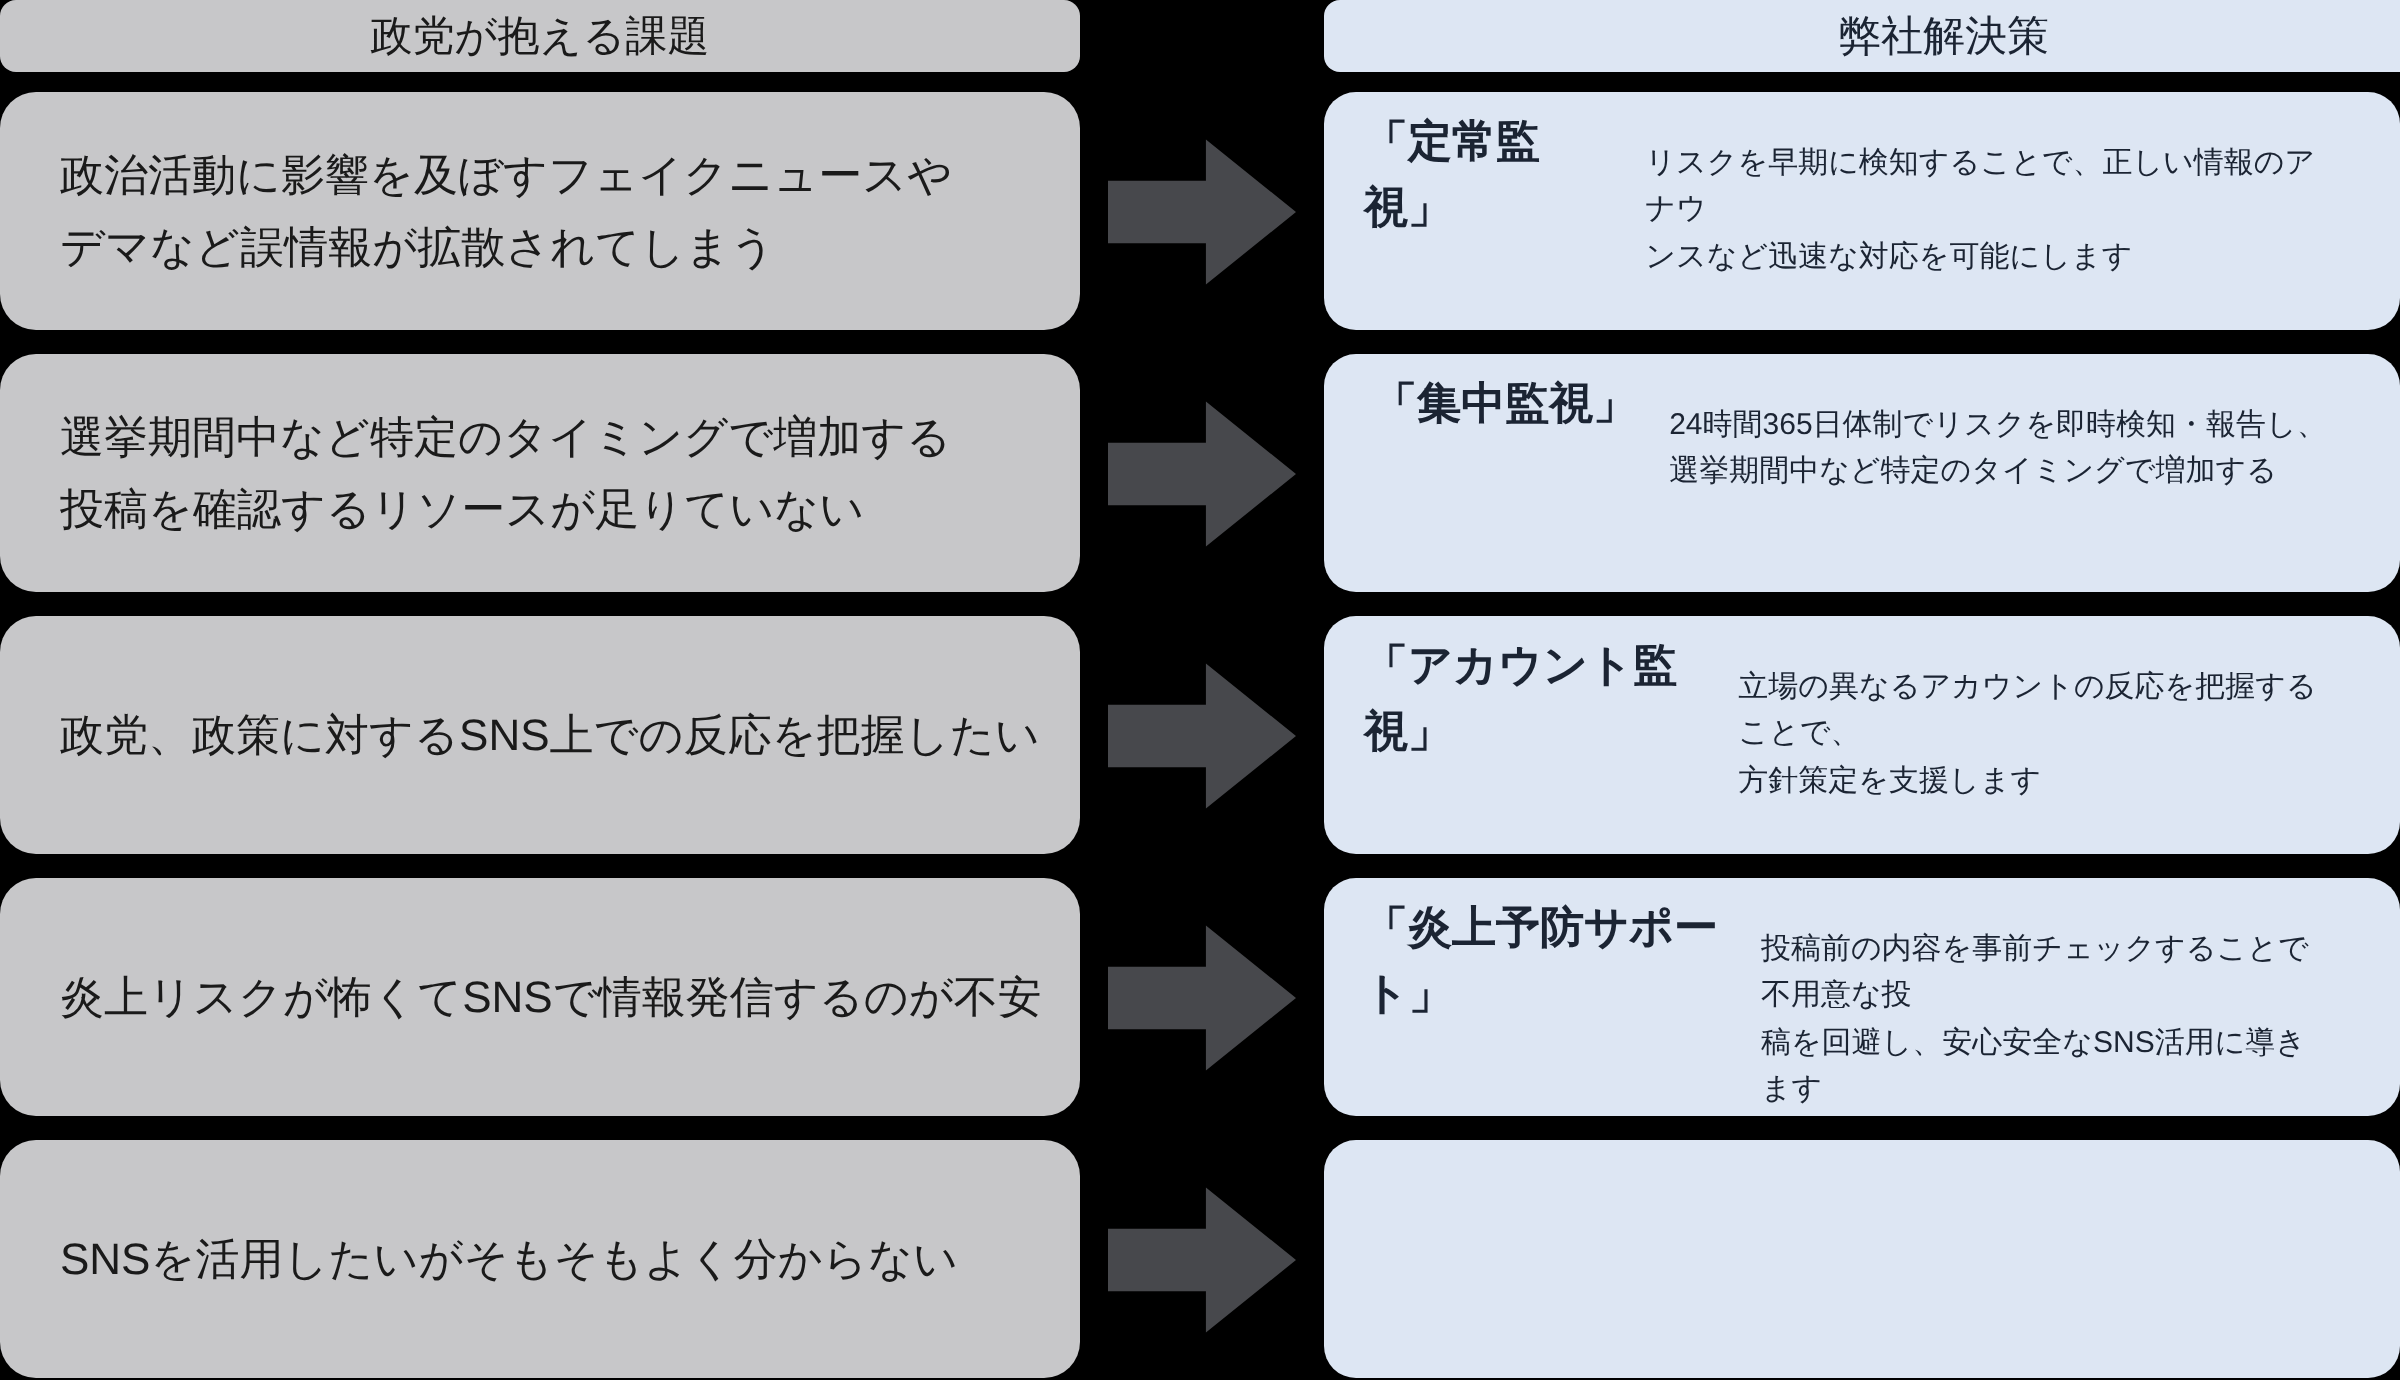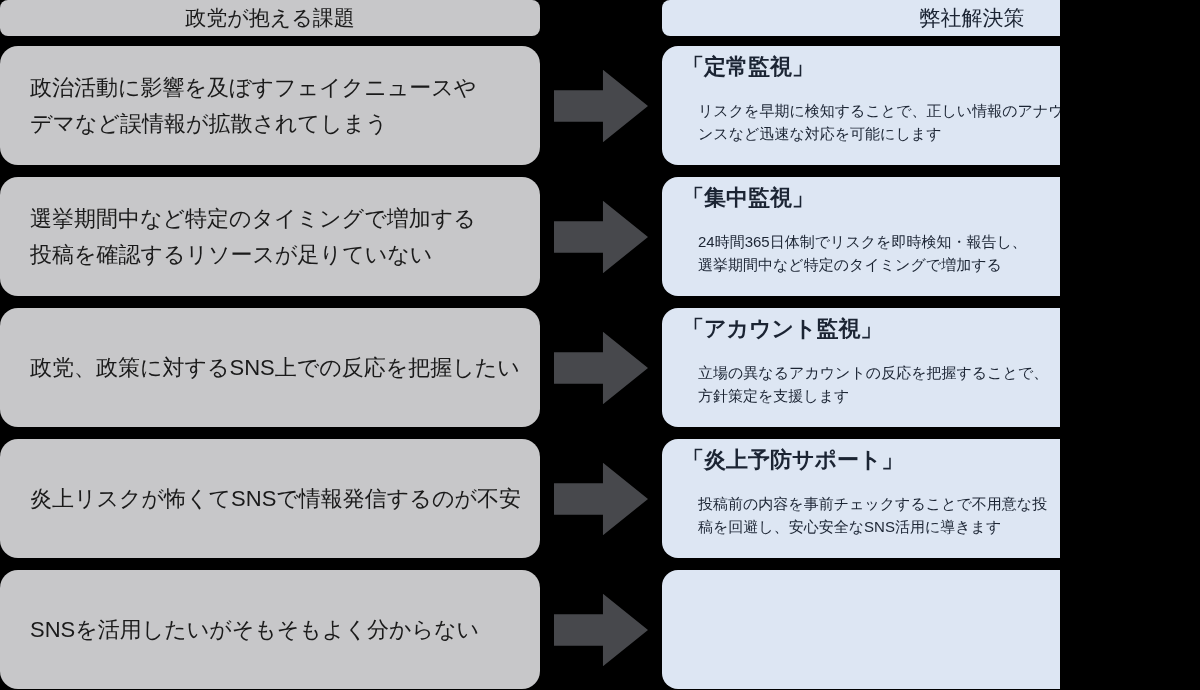--- a/index.html
+++ b/index.html
@@ -1,19 +1,19 @@
 <!DOCTYPE html>
 <html style="--background: #000000; --issue-box: #c7c7c9; --solution-box: #dde6f3; --arrow: #47484c; --issue-text: #1a1a1a; --solution-text: #1b2433;"><head>
 <meta charset="utf-8">
 <style>
   html,body{margin:0;padding:0;}
   body{background:#000;}
   .canvas{
     position:relative;
-    width:1060px;height:690px;
+    width:1200px;height:690px;
     background:var(--background,#000);
     overflow:hidden;
     font-family:"Liberation Sans","DejaVu Sans",sans-serif;
     display:flex;flex-direction:column;
   }
   .row{display:flex;align-items:stretch;}
   .col-left{width:540px;flex:0 0 540px;}
   .col-arrow{width:122px;flex:0 0 122px;display:flex;align-items:center;justify-content:center;}
   .col-right{width:538px;flex:0 0 538px;}
 
@@ -36,21 +36,21 @@
     padding:0 18px 0 30px;
     box-sizing:border-box;width:100%;
   }
   .issue-text{
     font-size:22px;line-height:1.62;white-space:pre-line;margin:0;
   }
   .solution-box{
     background:var(--solution-box,#dde6f3);
     color:var(--solution-text,#1b2433);
     border-radius:16px;
-    display:flex;flex-direction:column;justify-content:center;
+    display:flex;flex-direction:row;justify-content:center;
     padding:8px 16px 8px 20px;
     box-sizing:border-box;width:100%;
   }
   .sol-title{font-size:22px;font-weight:bold;line-height:1.5;margin:0;}
   .sol-body{font-size:15px;line-height:1.55;white-space:pre-line;margin:16px;}
 
   .arrow-svg{width:112px;height:94px;display:block;}
 </style>
 </head>
 <body>

